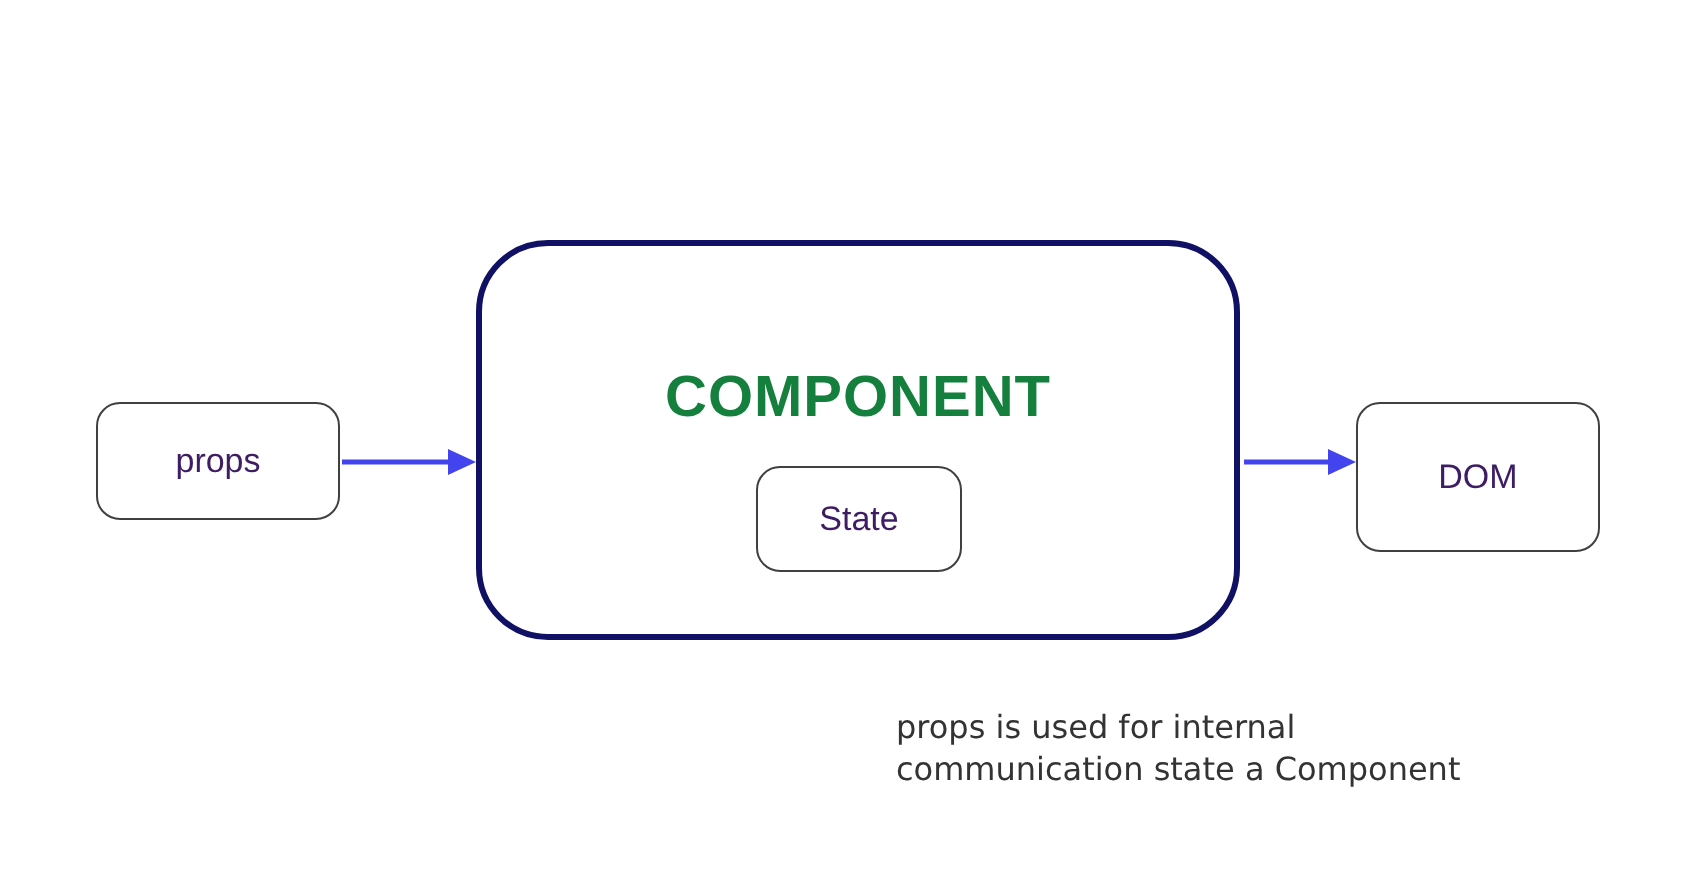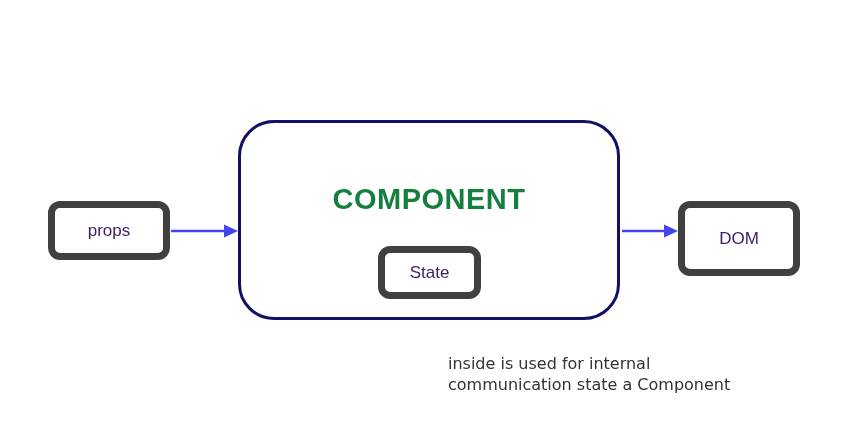--- a/index.html
+++ b/index.html
@@ -17,21 +17,21 @@
   }
   .node {
     position: absolute;
     box-sizing: border-box;
     background: #ffffff;
     display: flex;
     align-items: center;
     justify-content: center;
   }
   .red-box {
-    border: 7px solid #404040;
+    border: 1px solid #404040;
     border-radius: 12px;
     color: #3e1d63;
     font-size: 17px;
   }
   .props-box {
     left: 48px;
     top: 201px;
     width: 122px;
     height: 59px;
   }
@@ -55,21 +55,21 @@
     top: 183px;
     width: 382px;
     text-align: center;
     color: #15803d;
     font-size: 29px;
     font-weight: bold;
     letter-spacing: 0.5px;
   }
   .state-box {
     left: 378px;
-    top: 246px;
+    top: 233px;
     width: 103px;
     height: 53px;
   }
   .arrow-svg {
     position: absolute;
     overflow: visible;
   }
   .arrow1 { left: 170px; top: 221px; }
   .arrow2 { left: 621px; top: 221px; }
   .caption {
@@ -107,17 +107,17 @@
   <svg class="arrow-svg arrow2" width="59" height="20" viewBox="0 0 59 20">
     <line x1="1" y1="10" x2="46" y2="10" stroke="#4444ee" stroke-width="2.6"></line>
     <polygon points="57,10 43,3.5 43,16.5" fill="#4444ee"></polygon>
   </svg>
 
   <div class="node red-box dom-box">
     <span>DOM</span>
   </div>
 
   <div class="caption">
-    <div>inside is used for internal</div>
+    <div>props is used for internal</div>
     <div>communication state a Component</div>
   </div>
 
 </div>
 
 </body></html>

